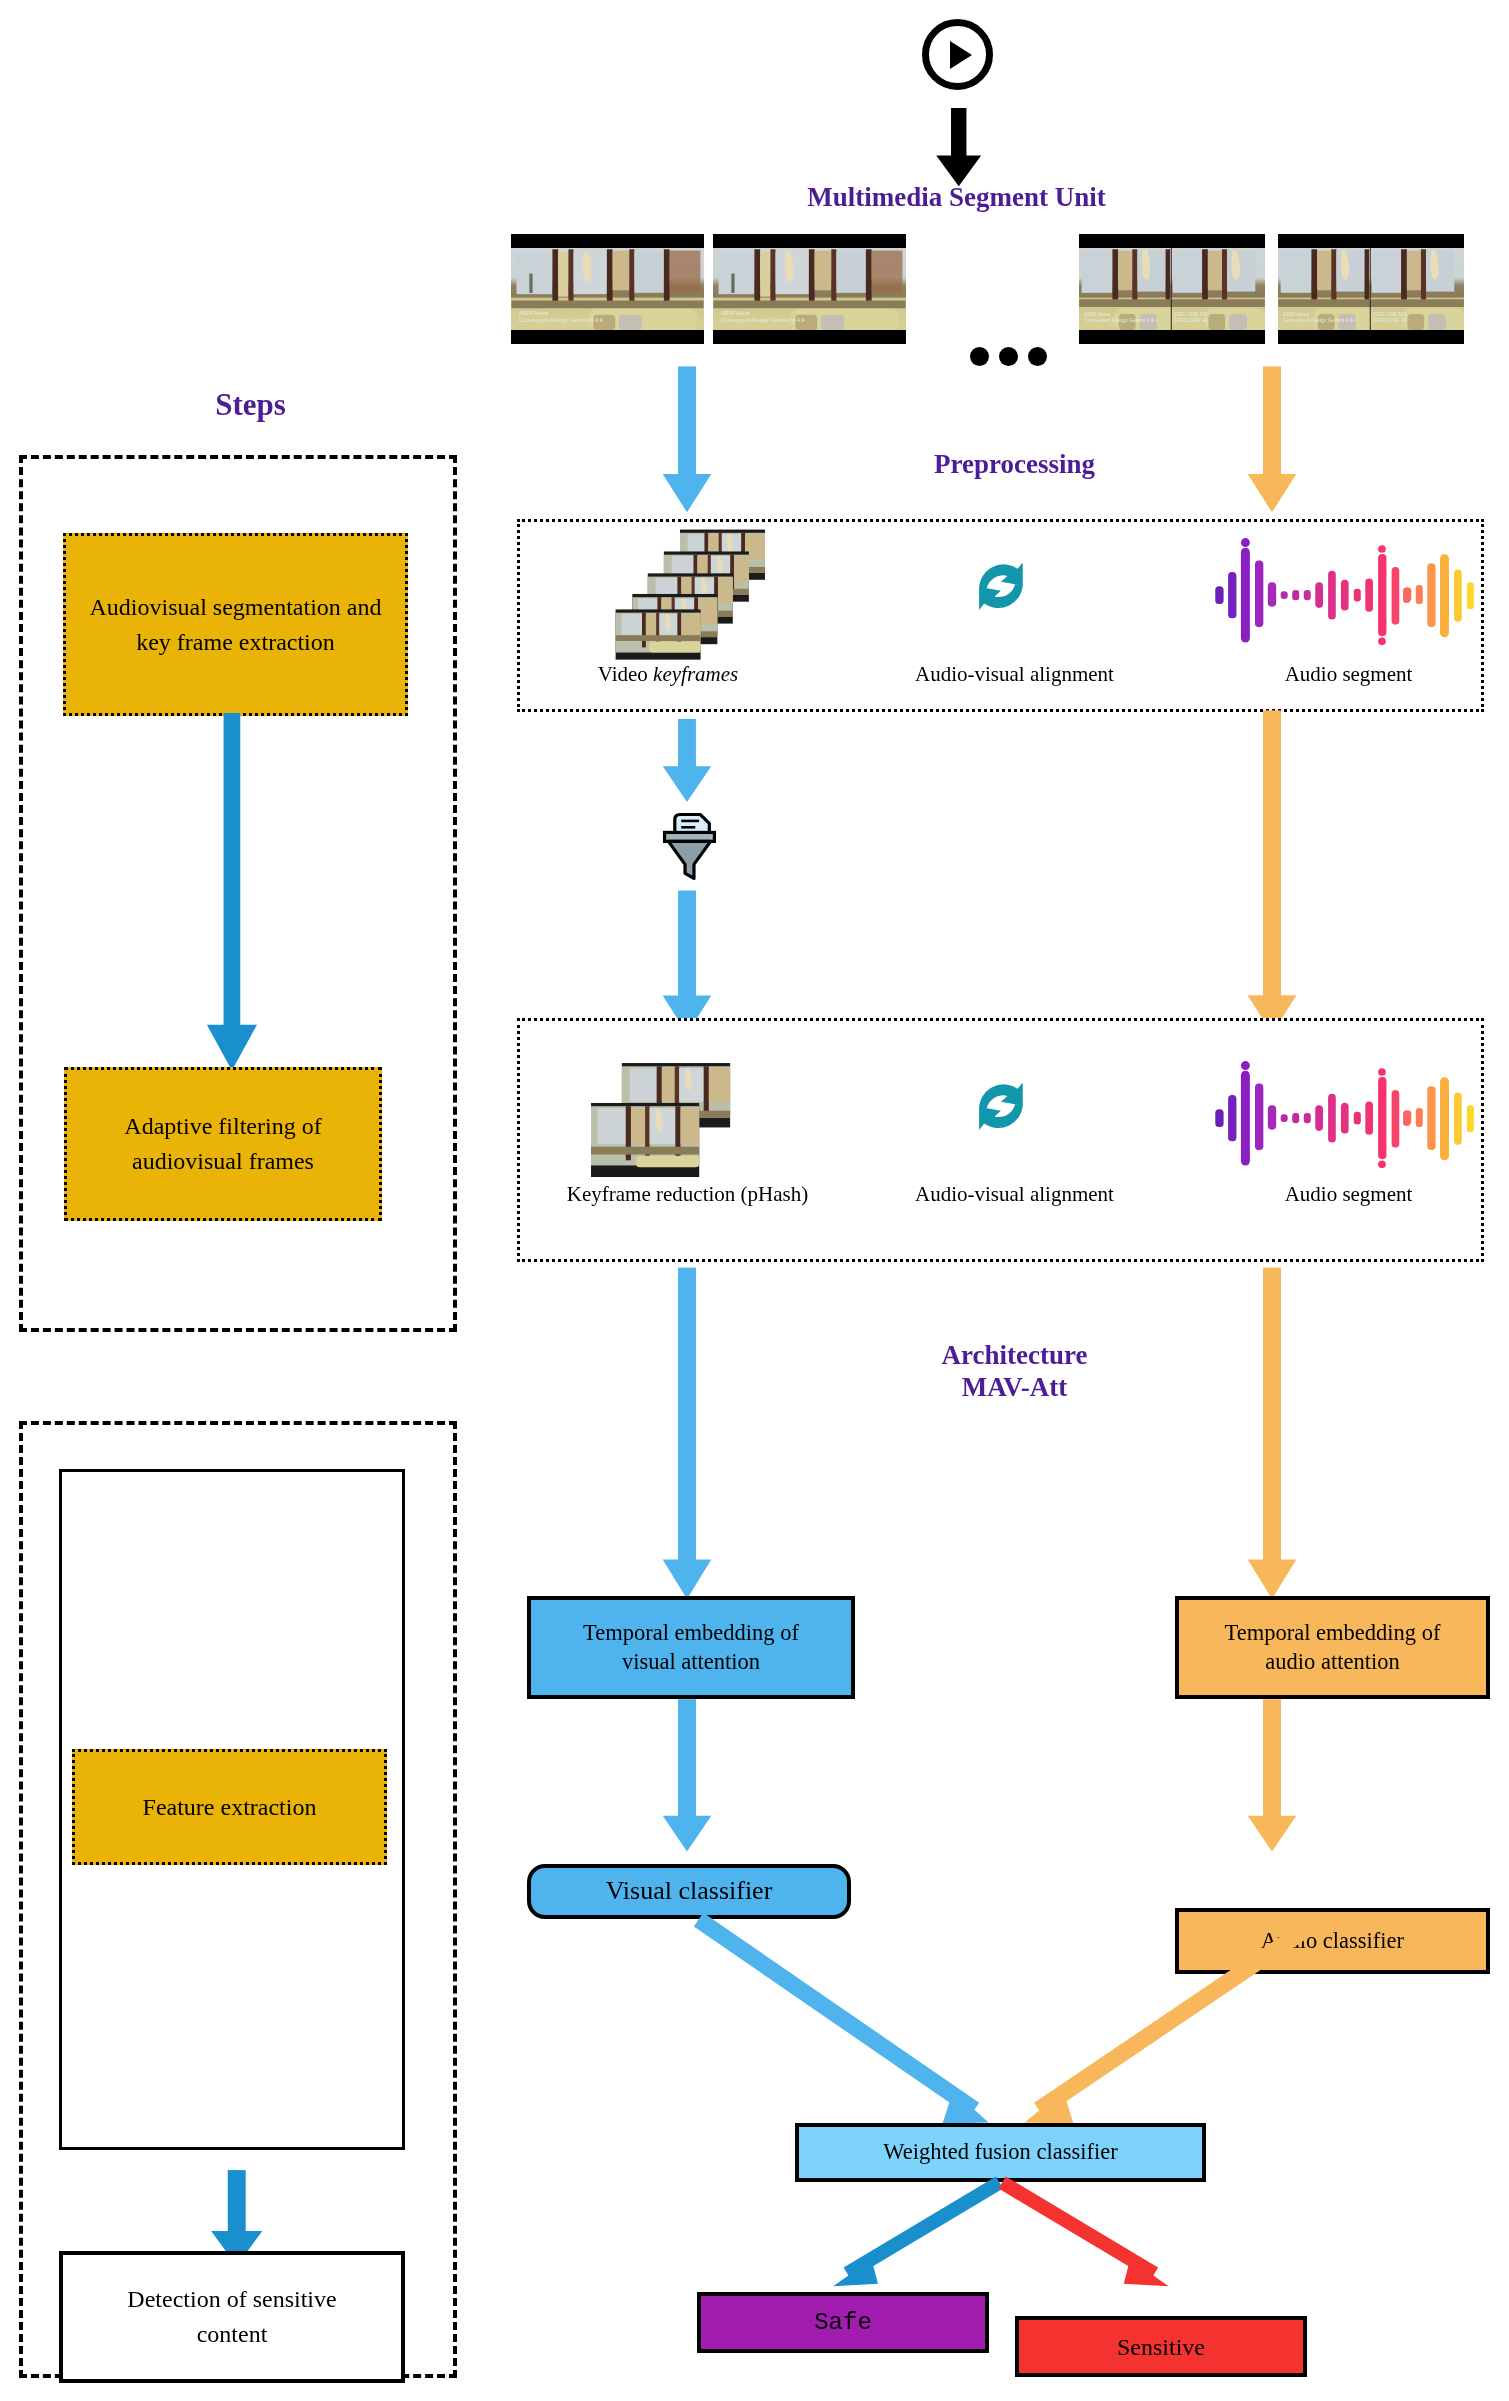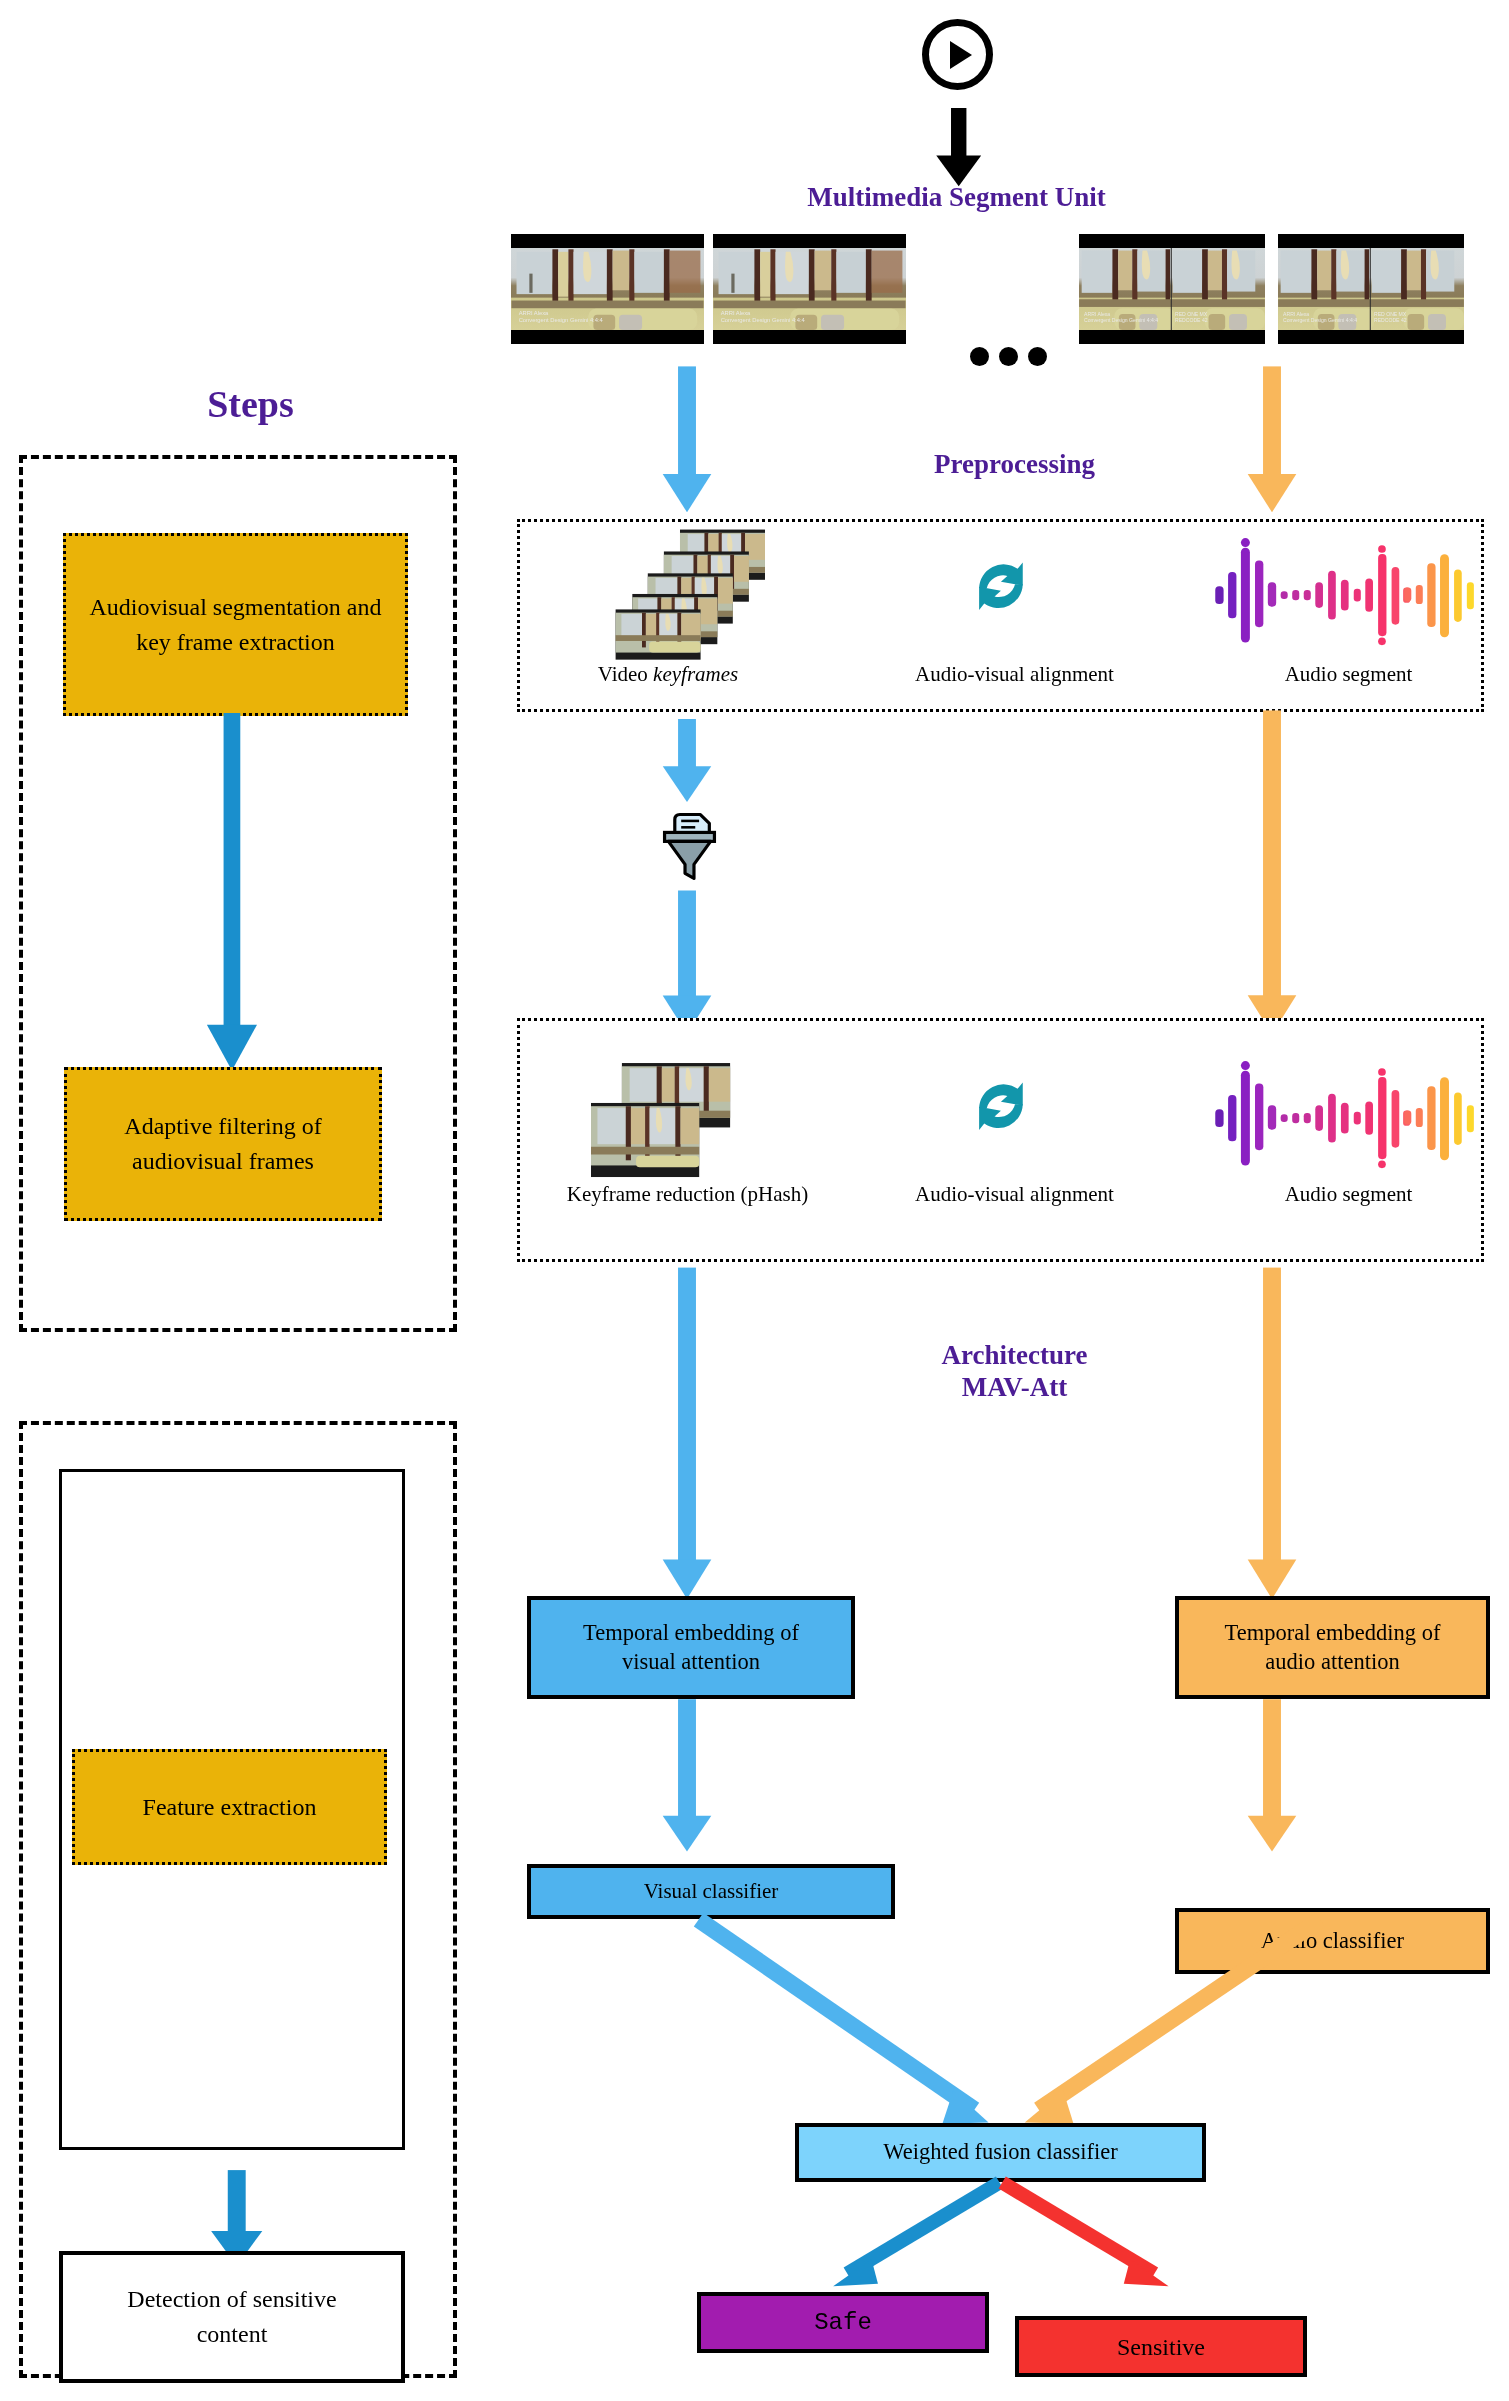--- a/index.html
+++ b/index.html
@@ -38,21 +38,21 @@
   
   .film{position:absolute;background:#000;overflow:hidden;}
   .film .scene{position:absolute;left:0;right:0;overflow:hidden;}
   .meta{position:absolute;color:#e9e9e6;font-family:"Liberation Sans",sans-serif;line-height:1.18;white-space:pre-line;}
 
   svg{display:block;overflow:visible;}
 </style>
 </head>
 <body>
 
-<div class="abs title ctr" style="left:77px;top:385px;width:347px;height:39px;font-size:38px;">Steps</div>
+<div class="abs title ctr" style="left:77px;top:385px;width:347px;height:39px;font-size:31px;">Steps</div>
 
 <div class="abs panel-dashed" style="left:19px;top:455px;width:438px;height:877px;"></div>
 
 <div class="abs box-dotted ctr" style="left:63px;top:533px;width:345px;height:183px;font-size:24px;line-height:1.45;white-space:pre-line;">Audiovisual segmentation and
 key frame extraction</div>
 
 <svg class="abs" style="left:199px;top:713px;width:71px;height:360px;" viewBox="0 0 110 560" width="71" height="360">
   <rect x="38" y="0" width="26" height="500" fill="#1A8FCD"></rect>
   <path d="M12 485 L90 485 L51 556 Z" fill="#1A8FCD"></path>
 </svg>
@@ -450,21 +450,21 @@
 
 <svg class="abs" style="left:655px;top:1699px;width:64px;height:154px;" viewBox="0 0 100 240" width="64" height="154">
   <rect x="36" y="0" width="28" height="190" fill="#4FB3EE"></rect>
   <path d="M12 182 L88 182 L50 238 Z" fill="#4FB3EE"></path>
 </svg>
 <svg class="abs" style="left:1240px;top:1699px;width:64px;height:154px;" viewBox="0 0 100 240" width="64" height="154">
   <rect x="36" y="0" width="28" height="190" fill="#F9B75B"></rect>
   <path d="M12 182 L88 182 L50 238 Z" fill="#F9B75B"></path>
 </svg>
 
-<div class="abs pbox blue" style="left:527px;top:1864px;width:368px;height:55px;font-size:21px;">Visual classifier</div>
+<div class="abs pbox blue" style="left:527px;top:1864px;width:324px;height:55px;font-size:26px;border-radius:18px;">Visual classifier</div>
 
 <div class="abs pbox orange" style="left:1175px;top:1908px;width:315px;height:66px;font-size:22.5px;">Audio classifier</div>
 
 <svg class="abs" style="left:687px;top:1917px;width:308px;height:212px;" viewBox="0 0 480 330" width="308" height="212">
   <line x1="18" y1="4" x2="448" y2="300" stroke="#4FB3EE" stroke-width="26"></line>
   <path d="M415 270 L470 320 L398 322 Z" fill="#4FB3EE"></path>
 </svg>
 <svg class="abs" style="left:999px;top:1917px;width:334px;height:212px;" viewBox="0 0 520 330" width="334" height="212">
   <line x1="500" y1="4" x2="62" y2="300" stroke="#F9B75B" stroke-width="26"></line>
   <path d="M100 270 L40 320 L116 322 Z" fill="#F9B75B"></path>

